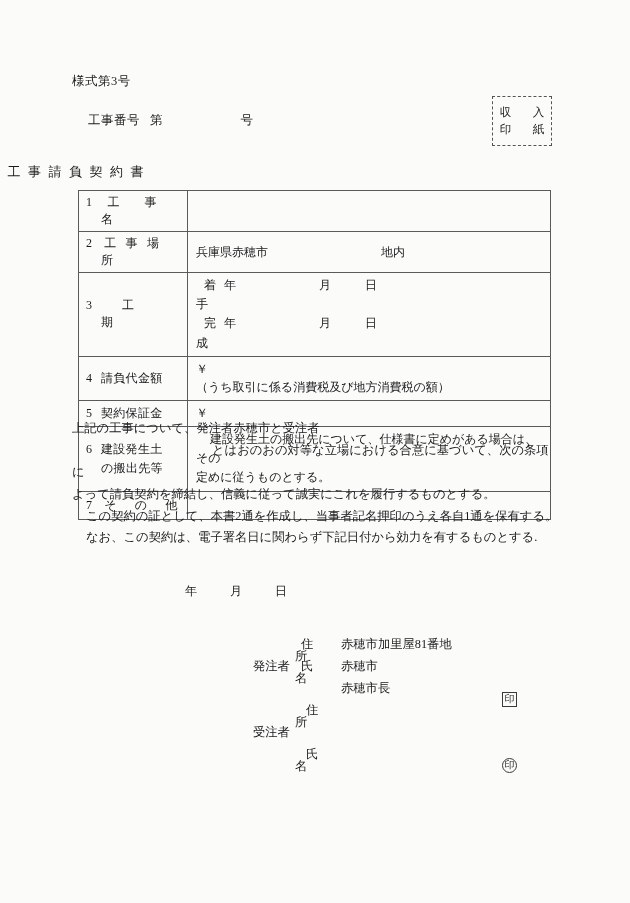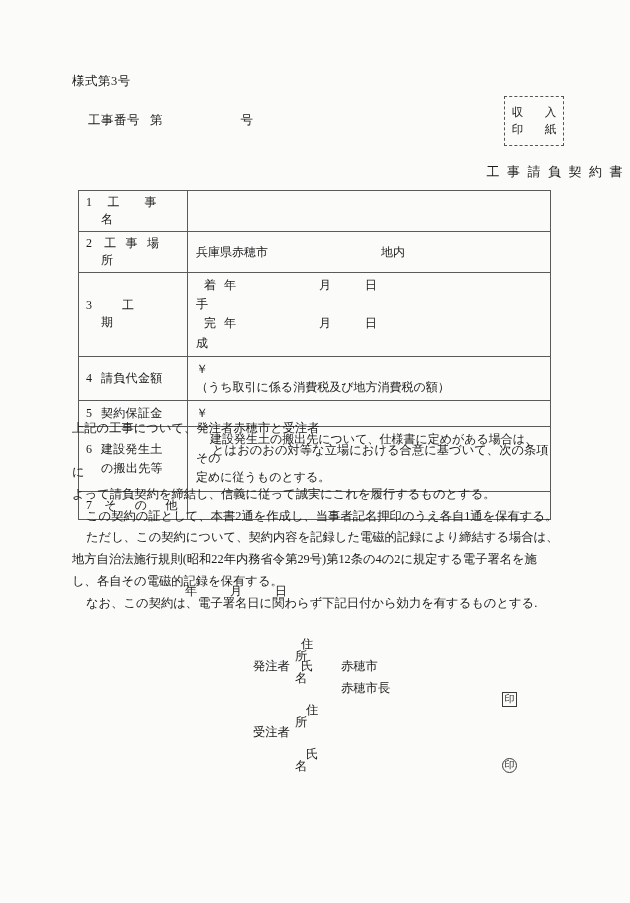--- a/index.html
+++ b/index.html
@@ -45,31 +45,30 @@
     top: 96px;
     width: 58px;
     height: 48px;
     border: 1px dashed #555;
     display: flex;
     flex-direction: column;
     align-items: center;
     justify-content: center;
     font-size: 11.5px;
     line-height: 1.45;
-    margin-left: 12px;
   }
   .stamp-box span { letter-spacing: 5px; text-indent: 5px; }
 
   
   .doc-title {
     position: absolute;
     left: 0;
     top: 163px;
     width: 630px;
-    text-align: right;
+    text-align: left;
     font-size: 13px;
     letter-spacing: 7.5px;
     text-indent: 7.5px;
   }
 
   
   .tbl {
     position: absolute;
     left: 78px;
     top: 190px;
@@ -304,35 +303,35 @@
   </tbody>
     </table>
 
   <div class="body-txt">
     <div>
       <span class="p-indent">上記の工事について、発注者赤穂市と受注者</span>
       <span class="gap-line">とはおのおの対等な立場における合意に基づいて、次の条項に</span>
       <span>よって請負契約を締結し、信義に従って誠実にこれを履行するものとする。</span>
     </div>
     <div class="p-indent">この契約の証として、本書2通を作成し、当事者記名押印のうえ各自1通を保有する。</div>
-    <div class="p-indent">ただし、この契約について、契約内容を記録した電磁的記録により締結する場合は、地方自治法施行規則(昭和22年内務省令第29号)第12条の4の2に規定する電子署名を施し、各自その電磁的記録を保有する。</div>
     <div class="p-indent">なお、この契約は、電子署名日に関わらず下記日付から効力を有するものとする.</div>
   </div>
 
   <div class="date-line">
     <span>年</span>
     <span class="m">月</span>
     <span class="d">日</span>
   </div>
 
   <div class="sig">
 
     <div class="sig-row">
       <span class="sig-party"></span>
       <span class="sig-key k-sp">住　所</span>
+      <span class="sig-val">赤穂市加里屋81番地</span>
     </div>
 
     <div class="sig-row">
       <span class="sig-party">発注者</span>
       <span class="sig-key k-sp">氏　名</span>
       <span class="sig-val">赤穂市</span>
     </div>
 
     <div class="sig-row">
       <span class="sig-party"></span>

